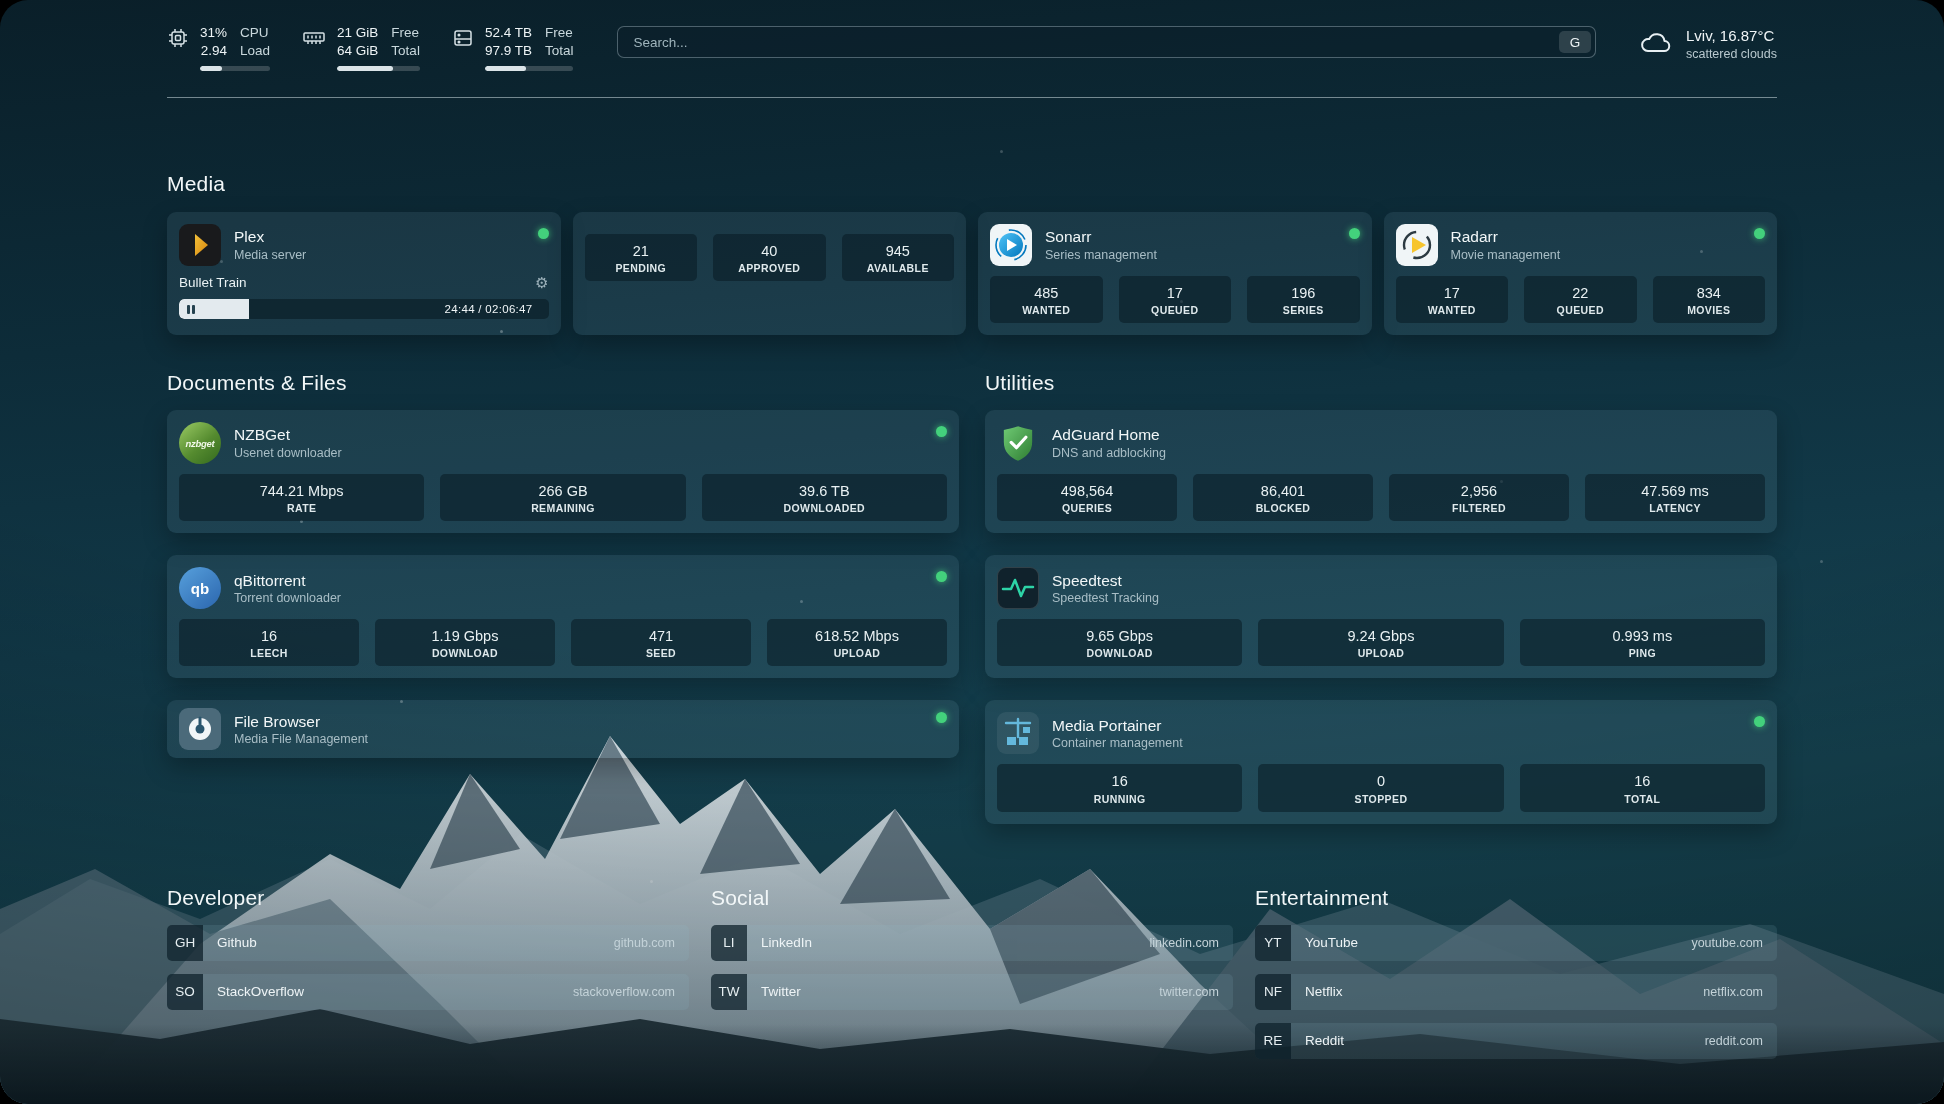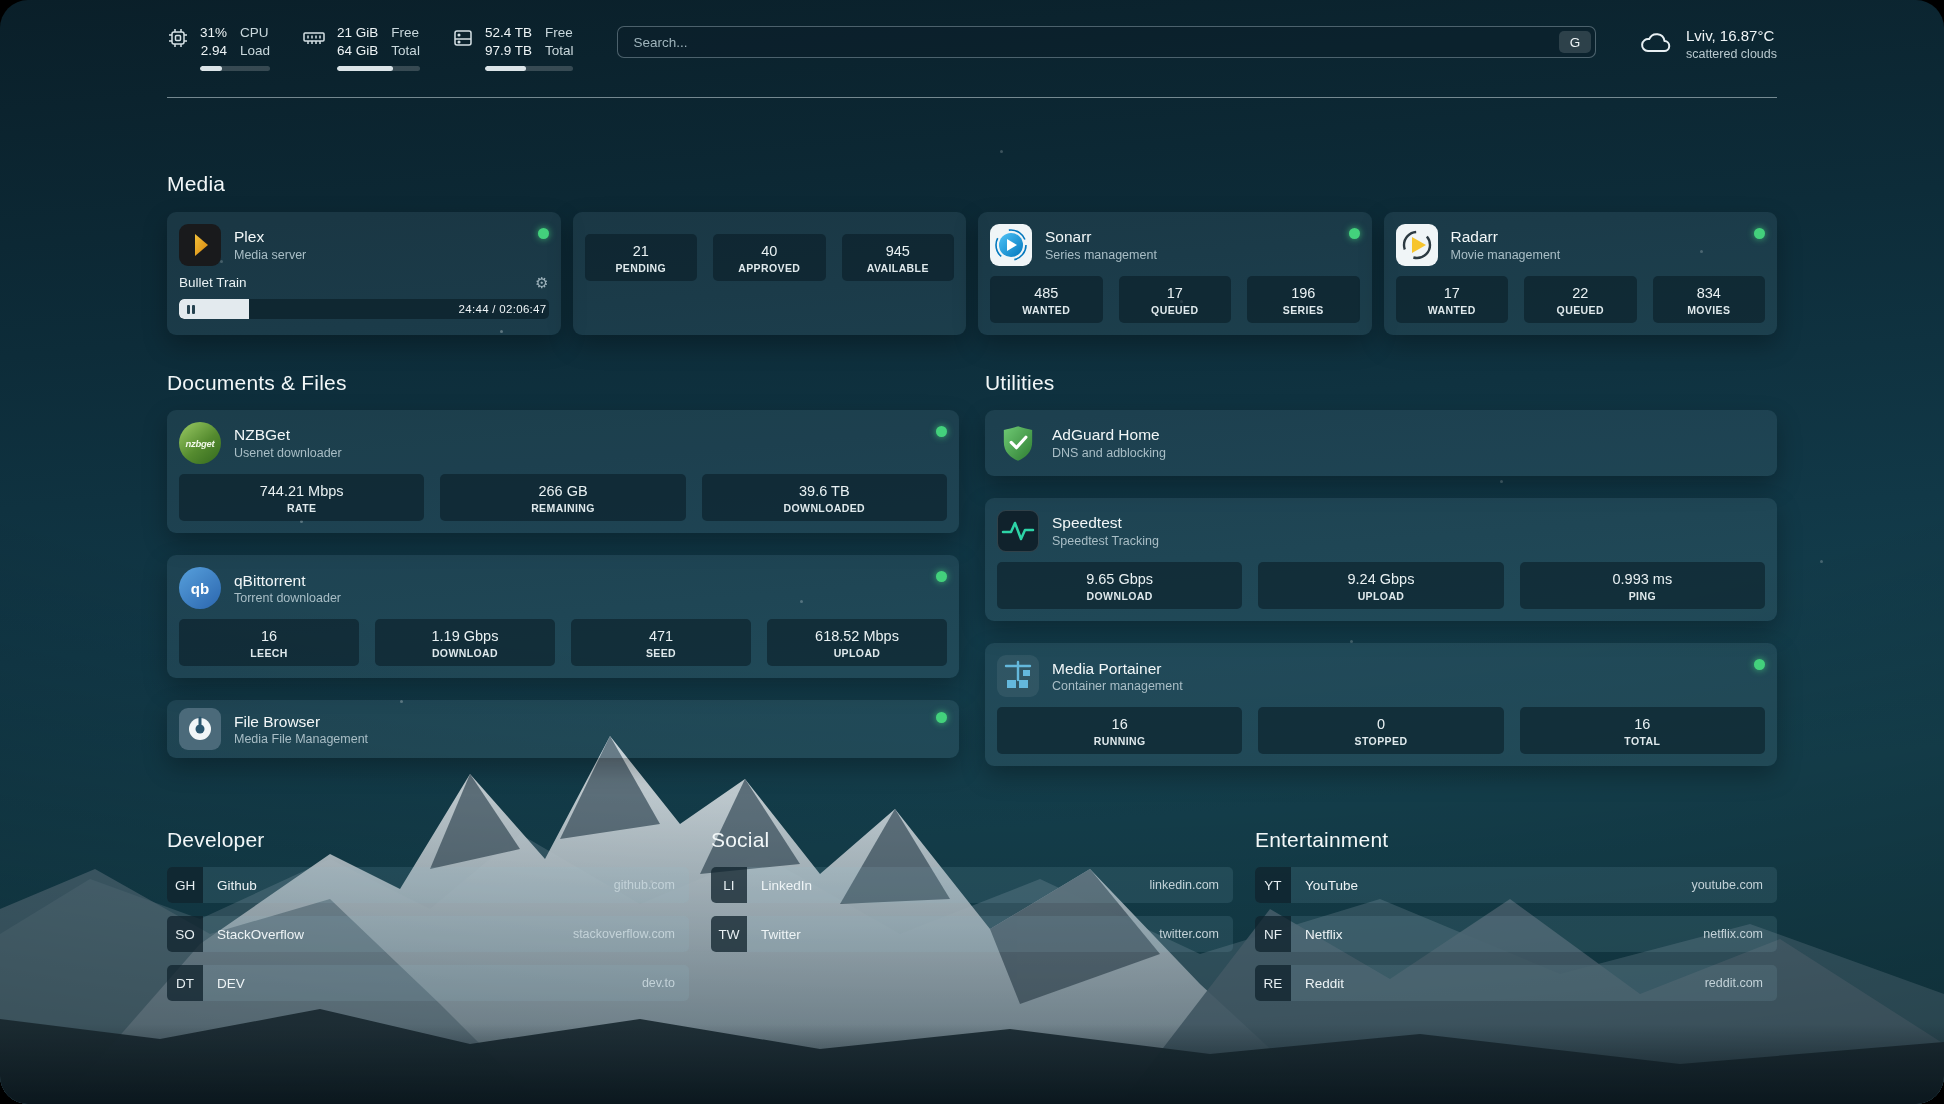--- a/index.html
+++ b/index.html
@@ -65,21 +65,21 @@
   .stat .l{margin-top:2px;font-size:10.5px;font-weight:bold;color:#dfe9ec;letter-spacing:.4px;}
 
   
   .np-row{margin-top:9px;display:flex;align-items:center;justify-content:space-between;}
   .np-title{font-size:13.5px;color:#e9f1f3;}
   .gear{font-size:15px;color:#9cb1ba;cursor:pointer;line-height:1;}
   .player{position:relative;margin-top:9px;height:20px;border-radius:5px;background:rgba(8,26,35,0.6);overflow:hidden;}
   .p-fill{height:100%;min-width:36px;background:#e3eaee;border-radius:5px 0 0 5px;display:flex;align-items:center;padding-left:8px;box-sizing:border-box;}
   .pause{display:inline-flex;gap:2.5px;}
   .pause i{width:2.5px;height:9px;background:#25424f;border-radius:1px;}
-  .p-time{position:absolute;right:2px;top:50%;transform:translateY(-50%);font-size:11.5px;color:#f0f5f7;letter-spacing:.3px;}
+  .p-time{position:absolute;right:16px;top:50%;transform:translateY(-50%);font-size:11.5px;color:#f0f5f7;letter-spacing:.3px;}
 
   
   .two-col{margin-top:36px;display:grid;grid-template-columns:1fr 1fr;column-gap:26px;}
   .col-stack{display:flex;flex-direction:column;gap:22px;margin-top:15px;}
 
   
   .tile{width:42px;height:42px;border-radius:9px;display:flex;align-items:center;justify-content:center;flex:0 0 auto;overflow:hidden;}
   .t-plex{background:#191a1c;}
   .t-overseerr{border-radius:50%;background:radial-gradient(circle at 32% 28%,#7c5bf0 0%,#4f46c8 48%,#2e2b7a 100%);}
   .t-sonarr,.t-radarr{background:#f0f5f7;}
@@ -451,20 +451,38 @@
                     </defs>
                   <path d="M20 4 C25 6 30 6.5 33.5 7.5 V19 C33.5 28.5 27.5 33.5 20 37 C12.5 33.5 6.5 28.5 6.5 19 V7.5 C10 6.5 15 6 20 4 Z" fill="url(#adg)"></path>
                   <path d="M13.5 19.5 L18.5 24.5 L27.5 14.5" stroke="#fff" stroke-width="3" fill="none" stroke-linecap="round" stroke-linejoin="round"></path>
                 </svg>
               </span>
               <div class="c-meta">
                 <div class="c-name">AdGuard Home</div>
                 <div class="c-sub">DNS and adblocking</div>
               </div>
             </div>
+            <div class="stats cols4">
+              <div class="stat">
+                <div class="v">498,564</div>
+                <div class="l">QUERIES</div>
+              </div>
+              <div class="stat">
+                <div class="v">86,401</div>
+                <div class="l">BLOCKED</div>
+              </div>
+              <div class="stat">
+                <div class="v">2,956</div>
+                <div class="l">FILTERED</div>
+              </div>
+              <div class="stat">
+                <div class="v">47.569 ms</div>
+                <div class="l">LATENCY</div>
+              </div>
+            </div>
           </div>
 
           <div class="card">
             <div class="c-head">
               <span class="tile t-speedtest">
                 <svg width="40" height="40" viewBox="0 0 40 40" fill="none">
                   <polyline points="5,21 13,21 17,12 23,28 27,19 35,19" stroke="#2dd4a7" stroke-width="2.5" stroke-linecap="round" stroke-linejoin="round"></polyline>
                 </svg>
               </span>
               <div class="c-meta">
@@ -531,25 +549,20 @@
           <div class="bm-row">
             <span class="bm-abbr">GH</span>
             <span class="bm-name">Github</span>
             <span class="bm-url">github.com</span>
           </div>
           <div class="bm-row">
             <span class="bm-abbr">SO</span>
             <span class="bm-name">StackOverflow</span>
             <span class="bm-url">stackoverflow.com</span>
           </div>
-          <div class="bm-row">
-            <span class="bm-abbr">DT</span>
-            <span class="bm-name">DEV</span>
-            <span class="bm-url">dev.to</span>
-          </div>
         </div>
       </section>
 
       <section>
         <div class="section-title">Social</div>
         <div class="bm-rows">
           <div class="bm-row">
             <span class="bm-abbr">LI</span>
             <span class="bm-name">LinkedIn</span>
             <span class="bm-url">linkedin.com</span>

